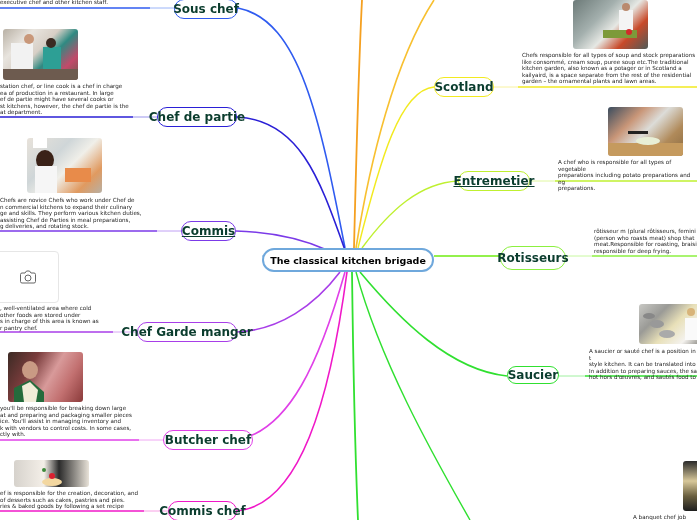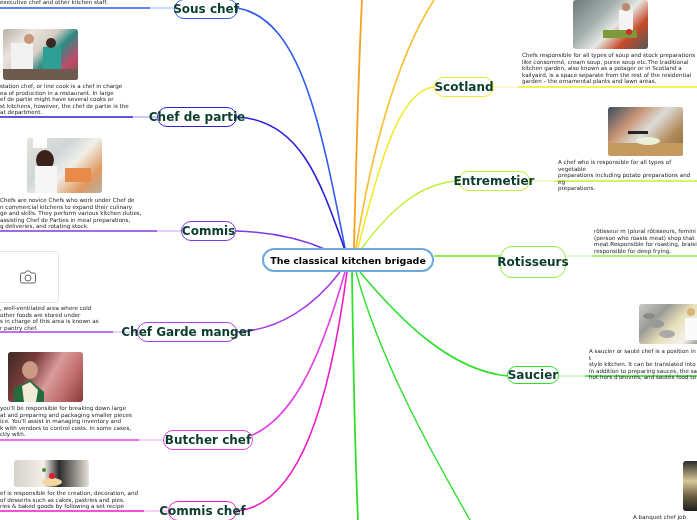--- a/index.html
+++ b/index.html
@@ -83,21 +83,21 @@
   </svg>
 </div>
 <div class="note" style="left:0; top:83px; width:133px;">
   <p>station chef, or line cook is a chef in charge
 ea of production in a restaurant. In large
 ef de partie might have several cooks or
 st kitchens, however, the chef de partie is the
 at department.</p>
 </div>
 
-<div class="node" style="left:181px; top:221px; width:55px; height:20px; border-color:#7b3ae8;">
+<div class="node" style="left:181px; top:221px; width:55px; height:20px; border-color:#7b3ae8;text-decoration:underline;">
   <span>Commis</span>
 </div>
 <div class="pic" style="left:27px; top:138px; width:75px; height:55px; background:linear-gradient(135deg,#e8e2da 0%,#cfd6d8 35%,#f0efe9 55%,#e09a60 80%,#b8b0a4 100%);">
   <svg width="75" height="55" viewBox="0 0 75 55">
     <rect x="6" y="0" width="14" height="10" fill="#ffffff"></rect>
     <ellipse cx="18" cy="22" rx="9" ry="10" fill="#3a2218"></ellipse>
     <rect x="8" y="28" width="22" height="27" fill="#f6f6f6"></rect>
     <rect x="38" y="30" width="26" height="14" fill="#e88b4a"></rect>
   </svg>
 </div>
@@ -171,37 +171,37 @@
   </svg>
 </div>
 <div class="note" style="left:522px; top:52px; width:175px;">
   <p>Chefs responsible for all types of soup and stock preparations
 like consommé, cream soup, puree soup etc.The traditional
 kitchen garden, also known as a potager or in Scotland a
 kailyaird, is a space separate from the rest of the residential
 garden – the ornamental plants and lawn areas.</p>
 </div>
 
-<div class="node" style="left:458px; top:171px; width:72px; height:20px; border-color:#bff030;">
+<div class="node" style="left:458px; top:171px; width:72px; height:20px; border-color:#bff030;text-decoration:underline;">
   <span>Entremetier</span>
 </div>
 <div class="pic" style="left:608px; top:107px; width:75px; height:49px; background:linear-gradient(135deg,#3a4c5e 0%,#c99678 30%,#dcdcd8 50%,#b08a5a 75%,#8a6a40 100%);">
   <svg width="75" height="49" viewBox="0 0 75 49">
     <rect x="0" y="36" width="75" height="13" fill="#c59a5e"></rect>
     <ellipse cx="40" cy="34" rx="12" ry="4" fill="#e8efd6"></ellipse>
     <rect x="20" y="24" width="20" height="3" fill="#222"></rect>
   </svg>
 </div>
 <div class="note" style="left:558px; top:159px; width:139px;">
   <p>A chef who is responsible for all types of vegetable
 preparations including potato preparations and eg
 preparations.</p>
 </div>
 
-<div class="node" style="left:500px; top:246px; width:66px; height:32px; border-color:#8cf040;">
+<div class="node" style="left:500px; top:246px; width:66px; height:24px; border-color:#8cf040;">
   <span>Rotisseurs</span>
 </div>
 <div class="note" style="left:594px; top:228px; width:103px;">
   <p>rôtisseur m (plural rôtisseurs, femini
 (person who roasts meat) shop that
 meat.Responsible for roasting, braisi
 responsible for deep frying.</p>
 </div>
 
 <div class="node" style="left:507px; top:366px; width:52px; height:18px; border-color:#30e030;">

